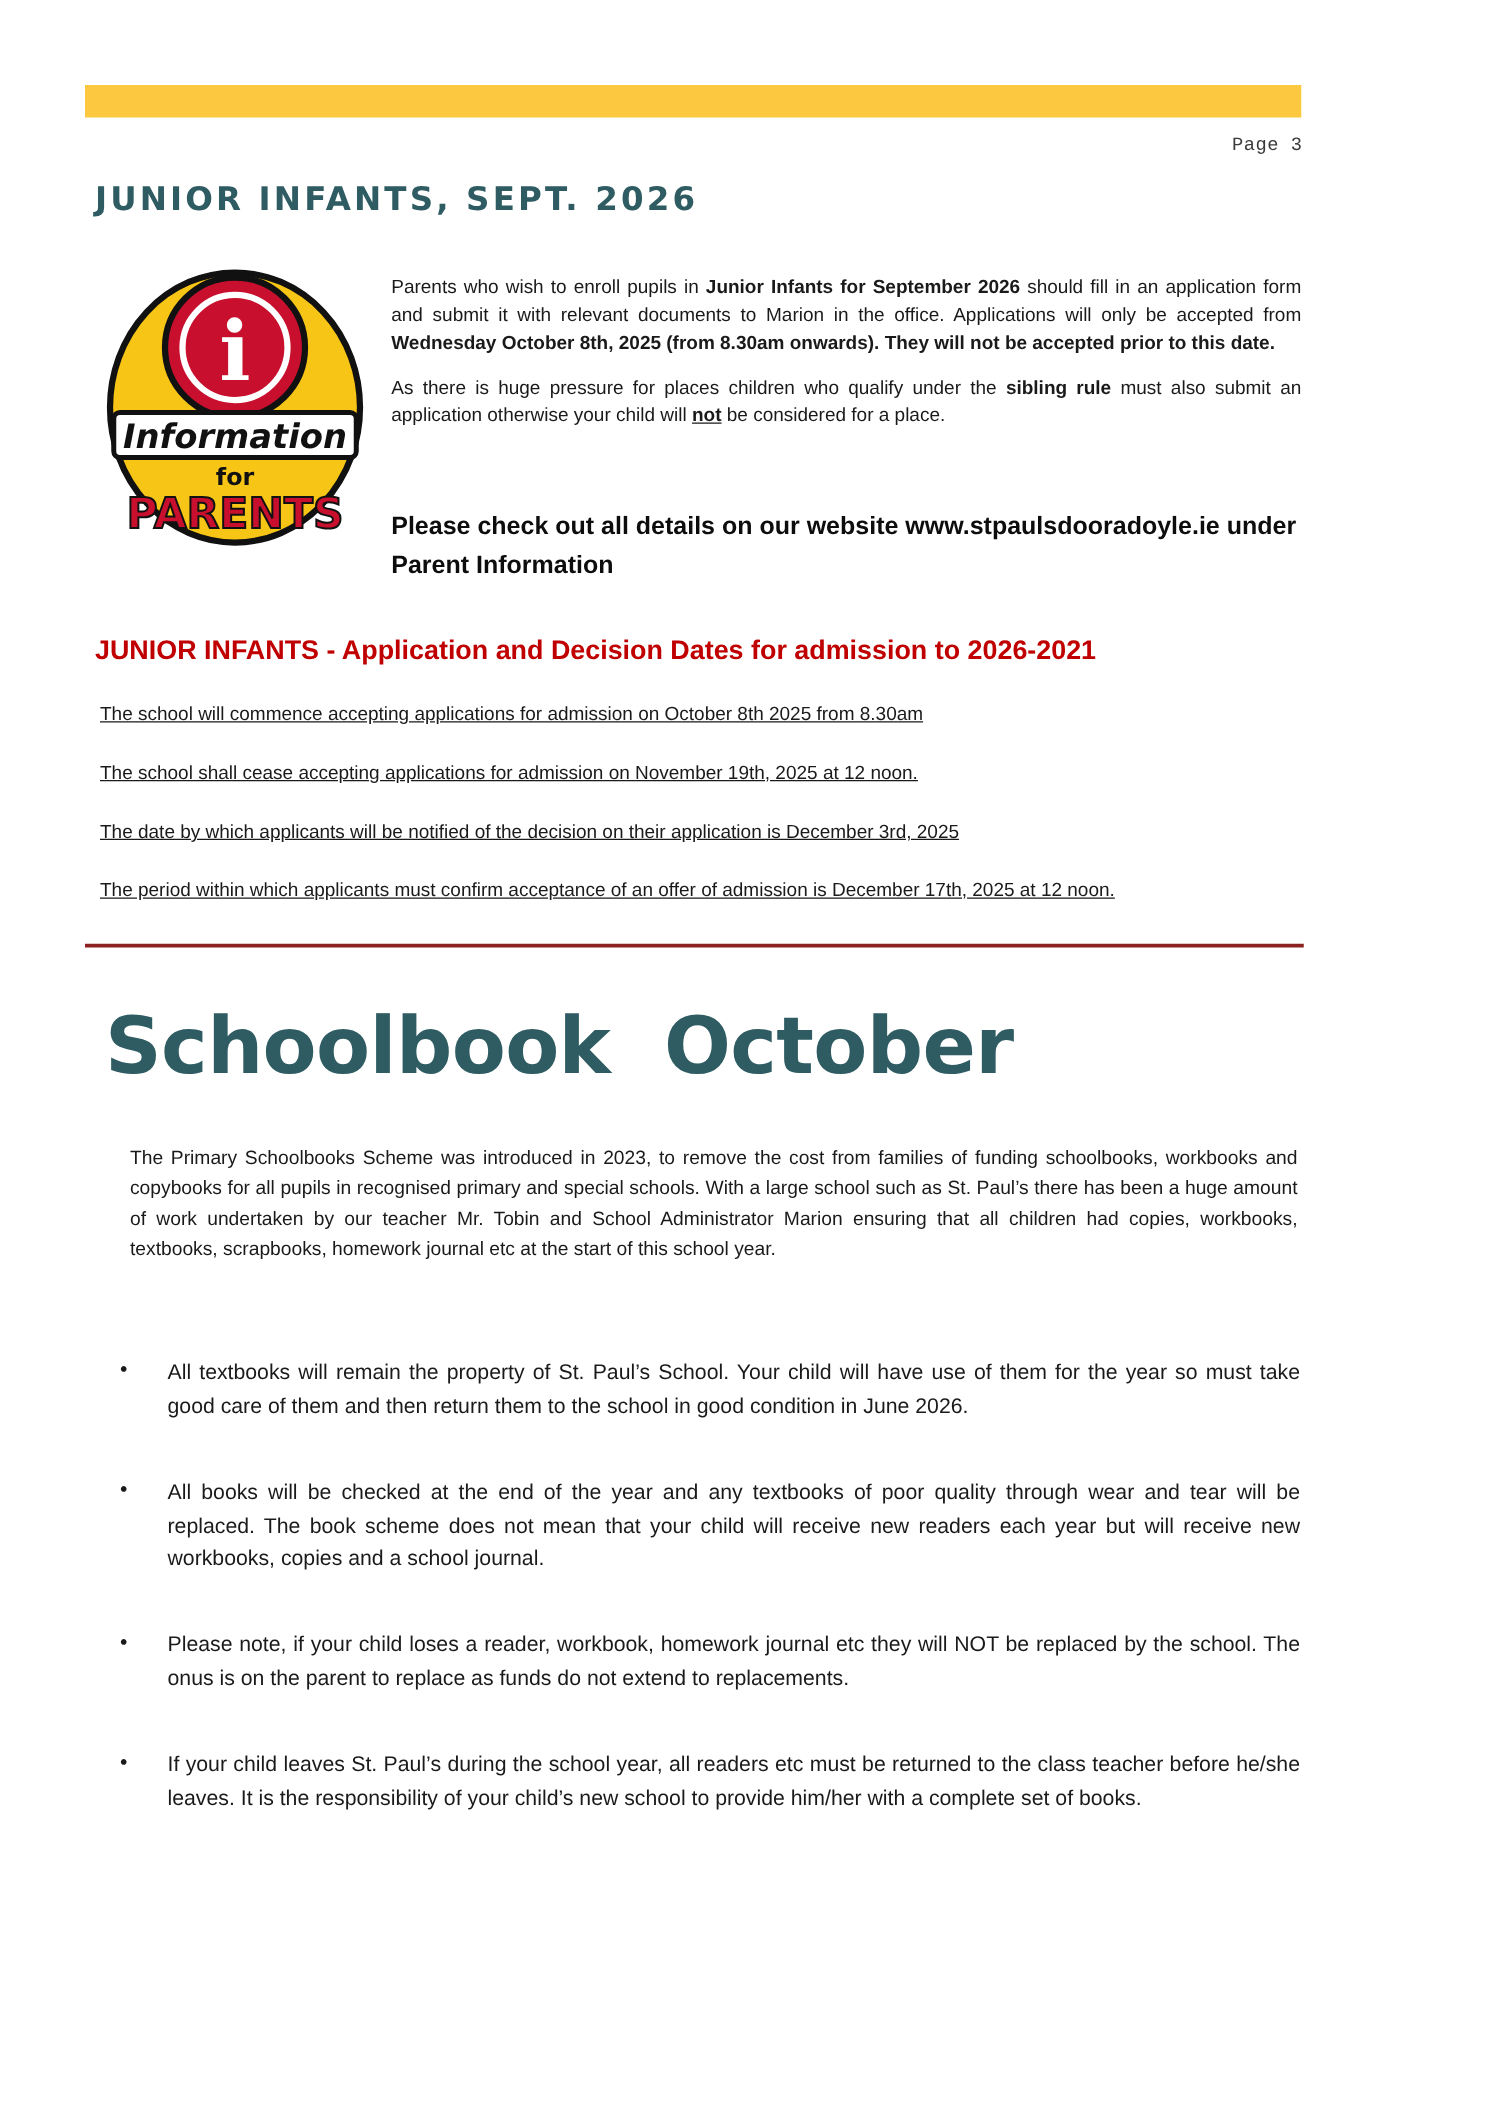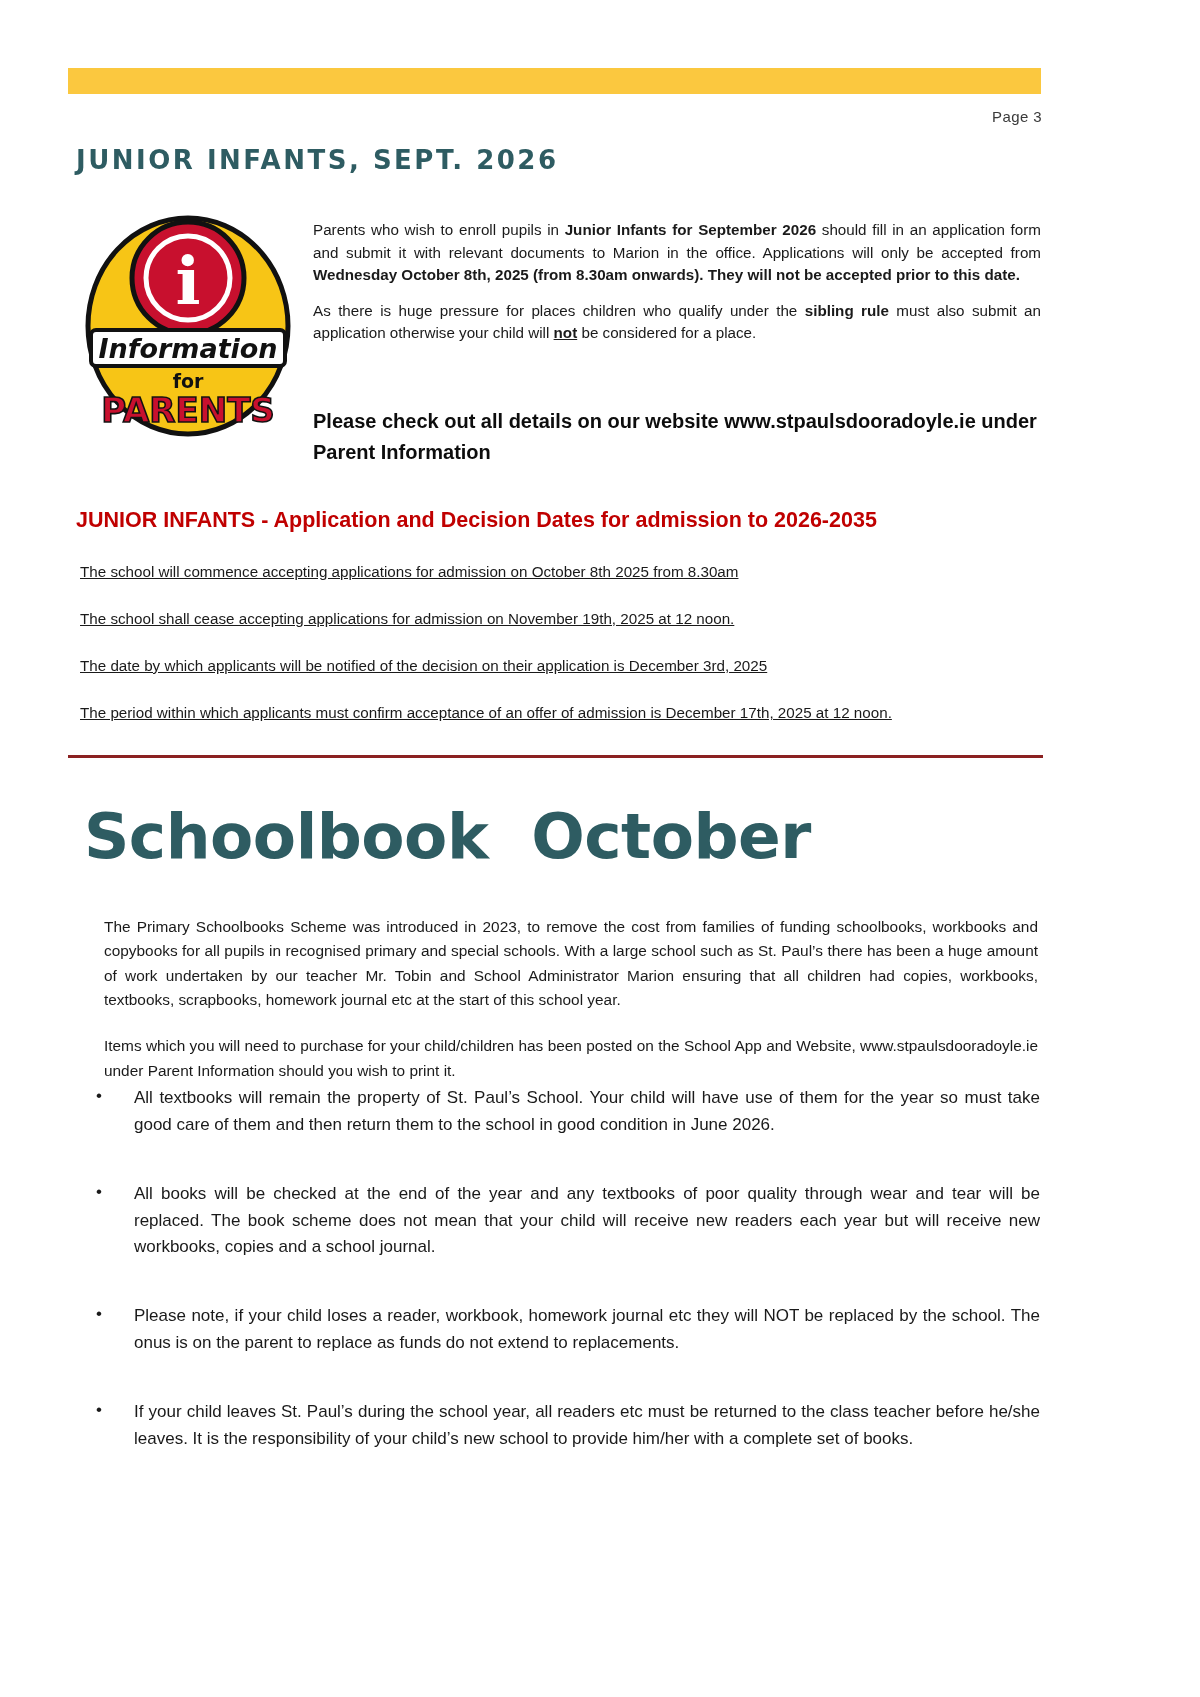--- a/index.html
+++ b/index.html
@@ -34,21 +34,21 @@
   }
 
   
   .page-number {
     position: absolute;
     right: 158px;
     top: 108px;
     font-size: 15px;
     color: #3a3a3a;
     letter-spacing: 0.4px;
-    font-family: Liberation Sans, sans-serif;
+    font-family: Liberation Mono, monospace;
   }
 
   
   .junior-title {
     position: absolute;
     left: 76px;
     top: 145px;
     font-family: "DejaVu Sans", sans-serif;
     font-size: 26px;
     font-weight: bold;
@@ -216,36 +216,35 @@
     </svg>
   </div>
 
   <div class="intro-block">
     <p><span>Parents who wish to enroll pupils in </span><b>Junior Infants for September 2026</b><span> should fill in an application form and submit it with relevant documents to Marion in the office.    Applications will only be accepted from </span><b>Wednesday October 8th, 2025 (from 8.30am onwards). They will not be accepted prior to this date.</b></p>
     <p><span>As there is huge pressure for places children who qualify under the </span><b>sibling rule</b><span> must also submit an application otherwise your child will </span><b class="underline-word">not</b><span> be considered for a place.</span></p>
   </div>
 
   <div class="website-note">Please check out all details on our website www.stpaulsdooradoyle.ie under Parent  Information</div>
 
-  <div class="red-heading">JUNIOR INFANTS - Application and Decision Dates for admission to 2026-2035</div>
+  <div class="red-heading">JUNIOR INFANTS - Application and Decision Dates for admission to 2026-2021</div>
 
   <div class="date-lines">
     <p>The school will commence accepting applications for admission on October 8th 2025 from 8.30am</p>
     <p>The school shall cease accepting applications for admission on November 19th, 2025 at 12 noon.</p>
     <p>The date by which applicants will be notified of the decision on their application is December 3rd,  2025</p>
     <p>The period within which applicants must confirm acceptance of an offer of admission is December 17th,  2025 at 12 noon.</p>
   </div>
 
   <div class="divider"></div>
 
   <div class="scheme-title">Schoolbook  October</div>
 
   <div class="scheme-body">
     <p>The Primary Schoolbooks Scheme was introduced in 2023, to remove the cost from families of funding schoolbooks, workbooks and copybooks for all pupils in recognised primary and special schools.  With a large school such as St. Paul’s there has been a huge amount of work undertaken by our teacher Mr. Tobin and School Administrator Marion ensuring that all children had copies, workbooks, textbooks, scrapbooks, homework journal etc at the start of this school year.</p>
-    <p>Items which you will need to purchase for your child/children has been posted on the School App and Website, www.stpaulsdooradoyle.ie under Parent Information should you wish to print it.</p>
   </div>
 
   <ul class="bullets">
     <li>All textbooks will remain the property of St. Paul’s School.  Your child will have use of them for the year so must take good care of them and then return them to the school in good condition in June 2026.</li>
     <li>All books will be checked at the end of the year and any textbooks of poor quality through wear and tear will be replaced.  The book scheme does not mean that your child will receive new readers each year but will receive new workbooks, copies and a school journal.</li>
     <li>Please note, if your child loses a reader, workbook, homework journal etc they will NOT be replaced by the school.  The onus is on the parent to replace as funds do not extend to replacements.</li>
     <li>If your child leaves St. Paul’s during the school year, all readers etc must be returned to the class teacher before he/she leaves.  It is the responsibility of your child’s new school to provide him/her with a complete set of books.</li>
   </ul>
 
 </div>

